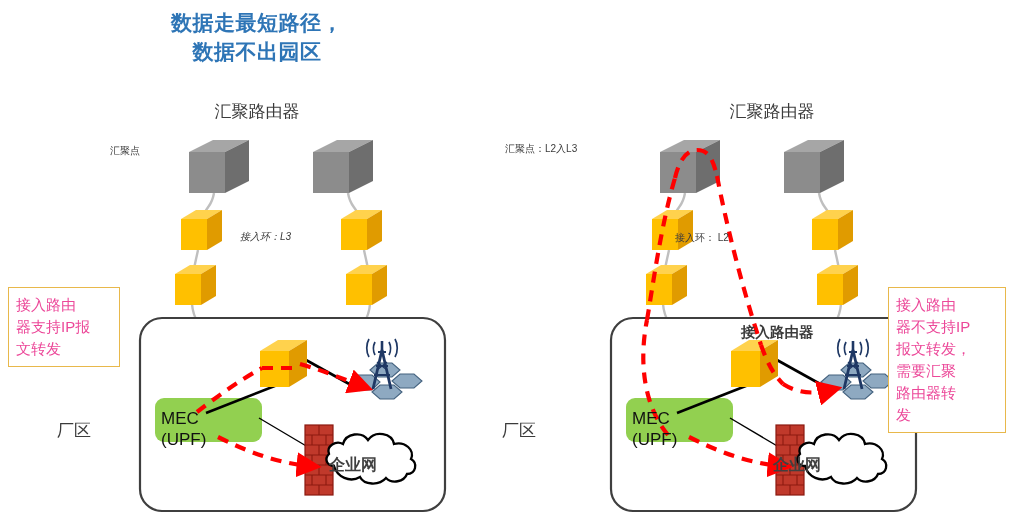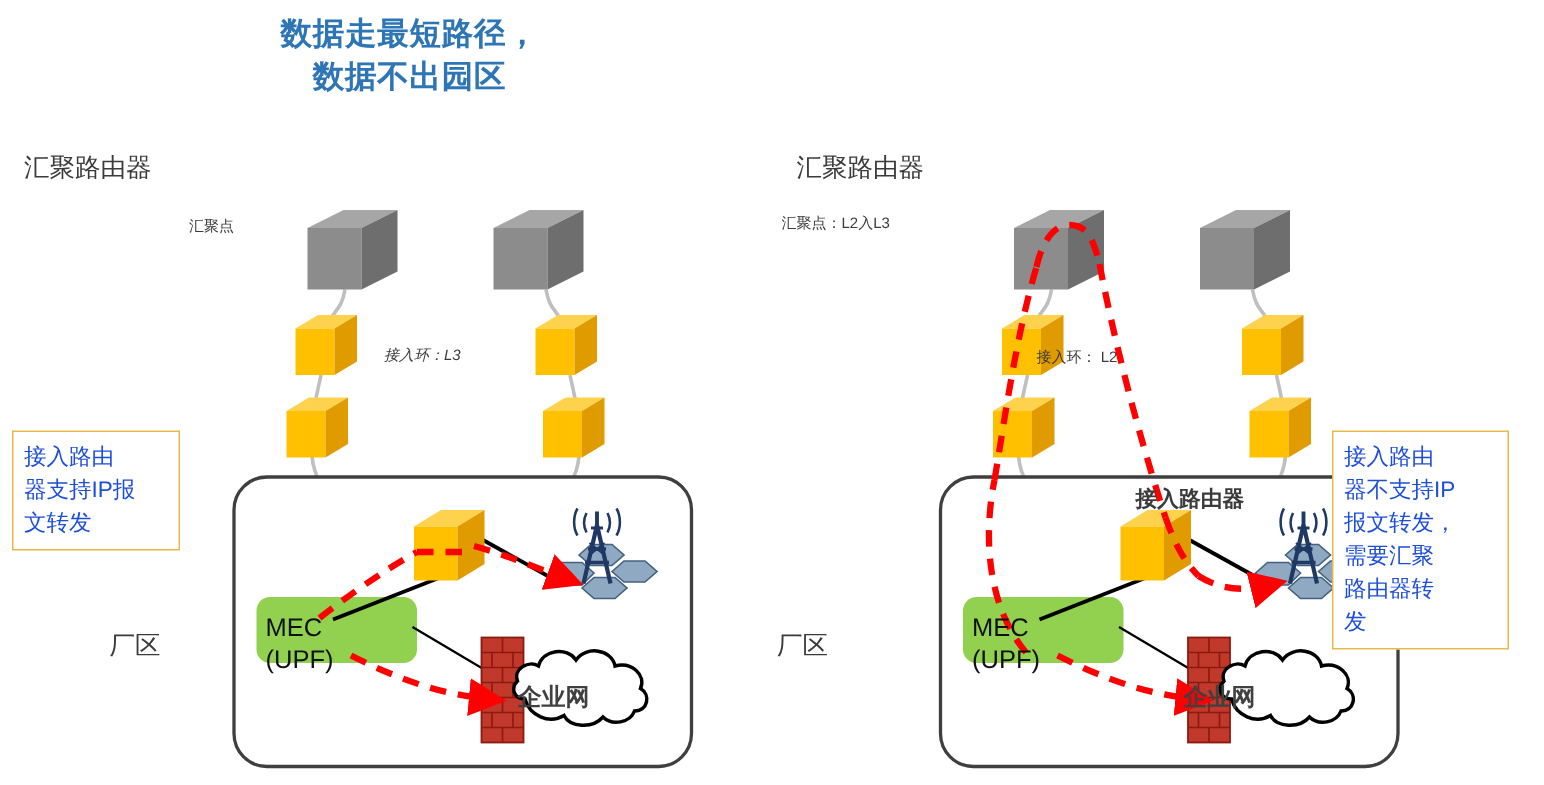--- a/index.html
+++ b/index.html
@@ -2,44 +2,44 @@
 <html><head>
 <meta charset="utf-8">
 <style>
   html,body{margin:0;padding:0;}
   body{
     width:1029px;height:523px;background:#ffffff;
     font-family:"Liberation Sans","DejaVu Sans",sans-serif;
     overflow:hidden;position:relative;
   }
   #stage{position:absolute;left:0;top:0;width:1029px;height:523px;}
-  .panel{position:absolute;top:0;width:514px;height:418px;margin-left:16px;}
+  .panel{position:absolute;top:0;width:514px;height:418px;}
   .panel-left{left:0;}
   .panel-right{left:515px;}
 
   .title{
     position:absolute;left:0;width:514px;top:8px;
     text-align:center;color:#2E75B6;
     font-size:21px;font-weight:bold;line-height:29px;
     letter-spacing:0.5px;white-space:pre-line;
   }
   .agg-title{
-    position:absolute;width:514px;left:0;top:100px;
+    position:absolute;width:514px;left:0;top:100px;text-align:center;
     font-size:17px;color:#3b3b3b;
   }
   .lbl{position:absolute;font-size:10px;color:#3b3b3b;white-space:nowrap;}
   .lbl-aggpoint-l{left:110px;top:144px;}
   .lbl-ring-l{left:240px;top:230px;font-style:italic;}
   .lbl-access-l{left:240px;top:323px;font-weight:bold;font-size:14.5px;}
   .lbl-access-r{left:684px;top:323px;font-weight:bold;font-size:14.5px;}
   .lbl-factory-l{left:57px;top:419px;font-size:17px;}
 
   .callout{
     position:absolute;border:1.6px solid #E8B84B;background:#ffffff;
-    font-size:15px;color:#1d4ed8;line-height:22px;padding:6px 7px;
+    font-size:15px;color:#ec4899;line-height:22px;padding:6px 7px;
     white-space:pre-line;box-sizing:border-box;
   }
   .callout-left{left:8px;top:287px;width:112px;}
   .callout-right{left:888px;top:287px;width:118px;}
 
   .mec-text{
     position:absolute;text-align:left;font-size:17px;color:#111;
     line-height:21px;white-space:pre-line;pointer-events:none;
   }
   .mec-text-l{left:161px;top:408px;width:95px;}

